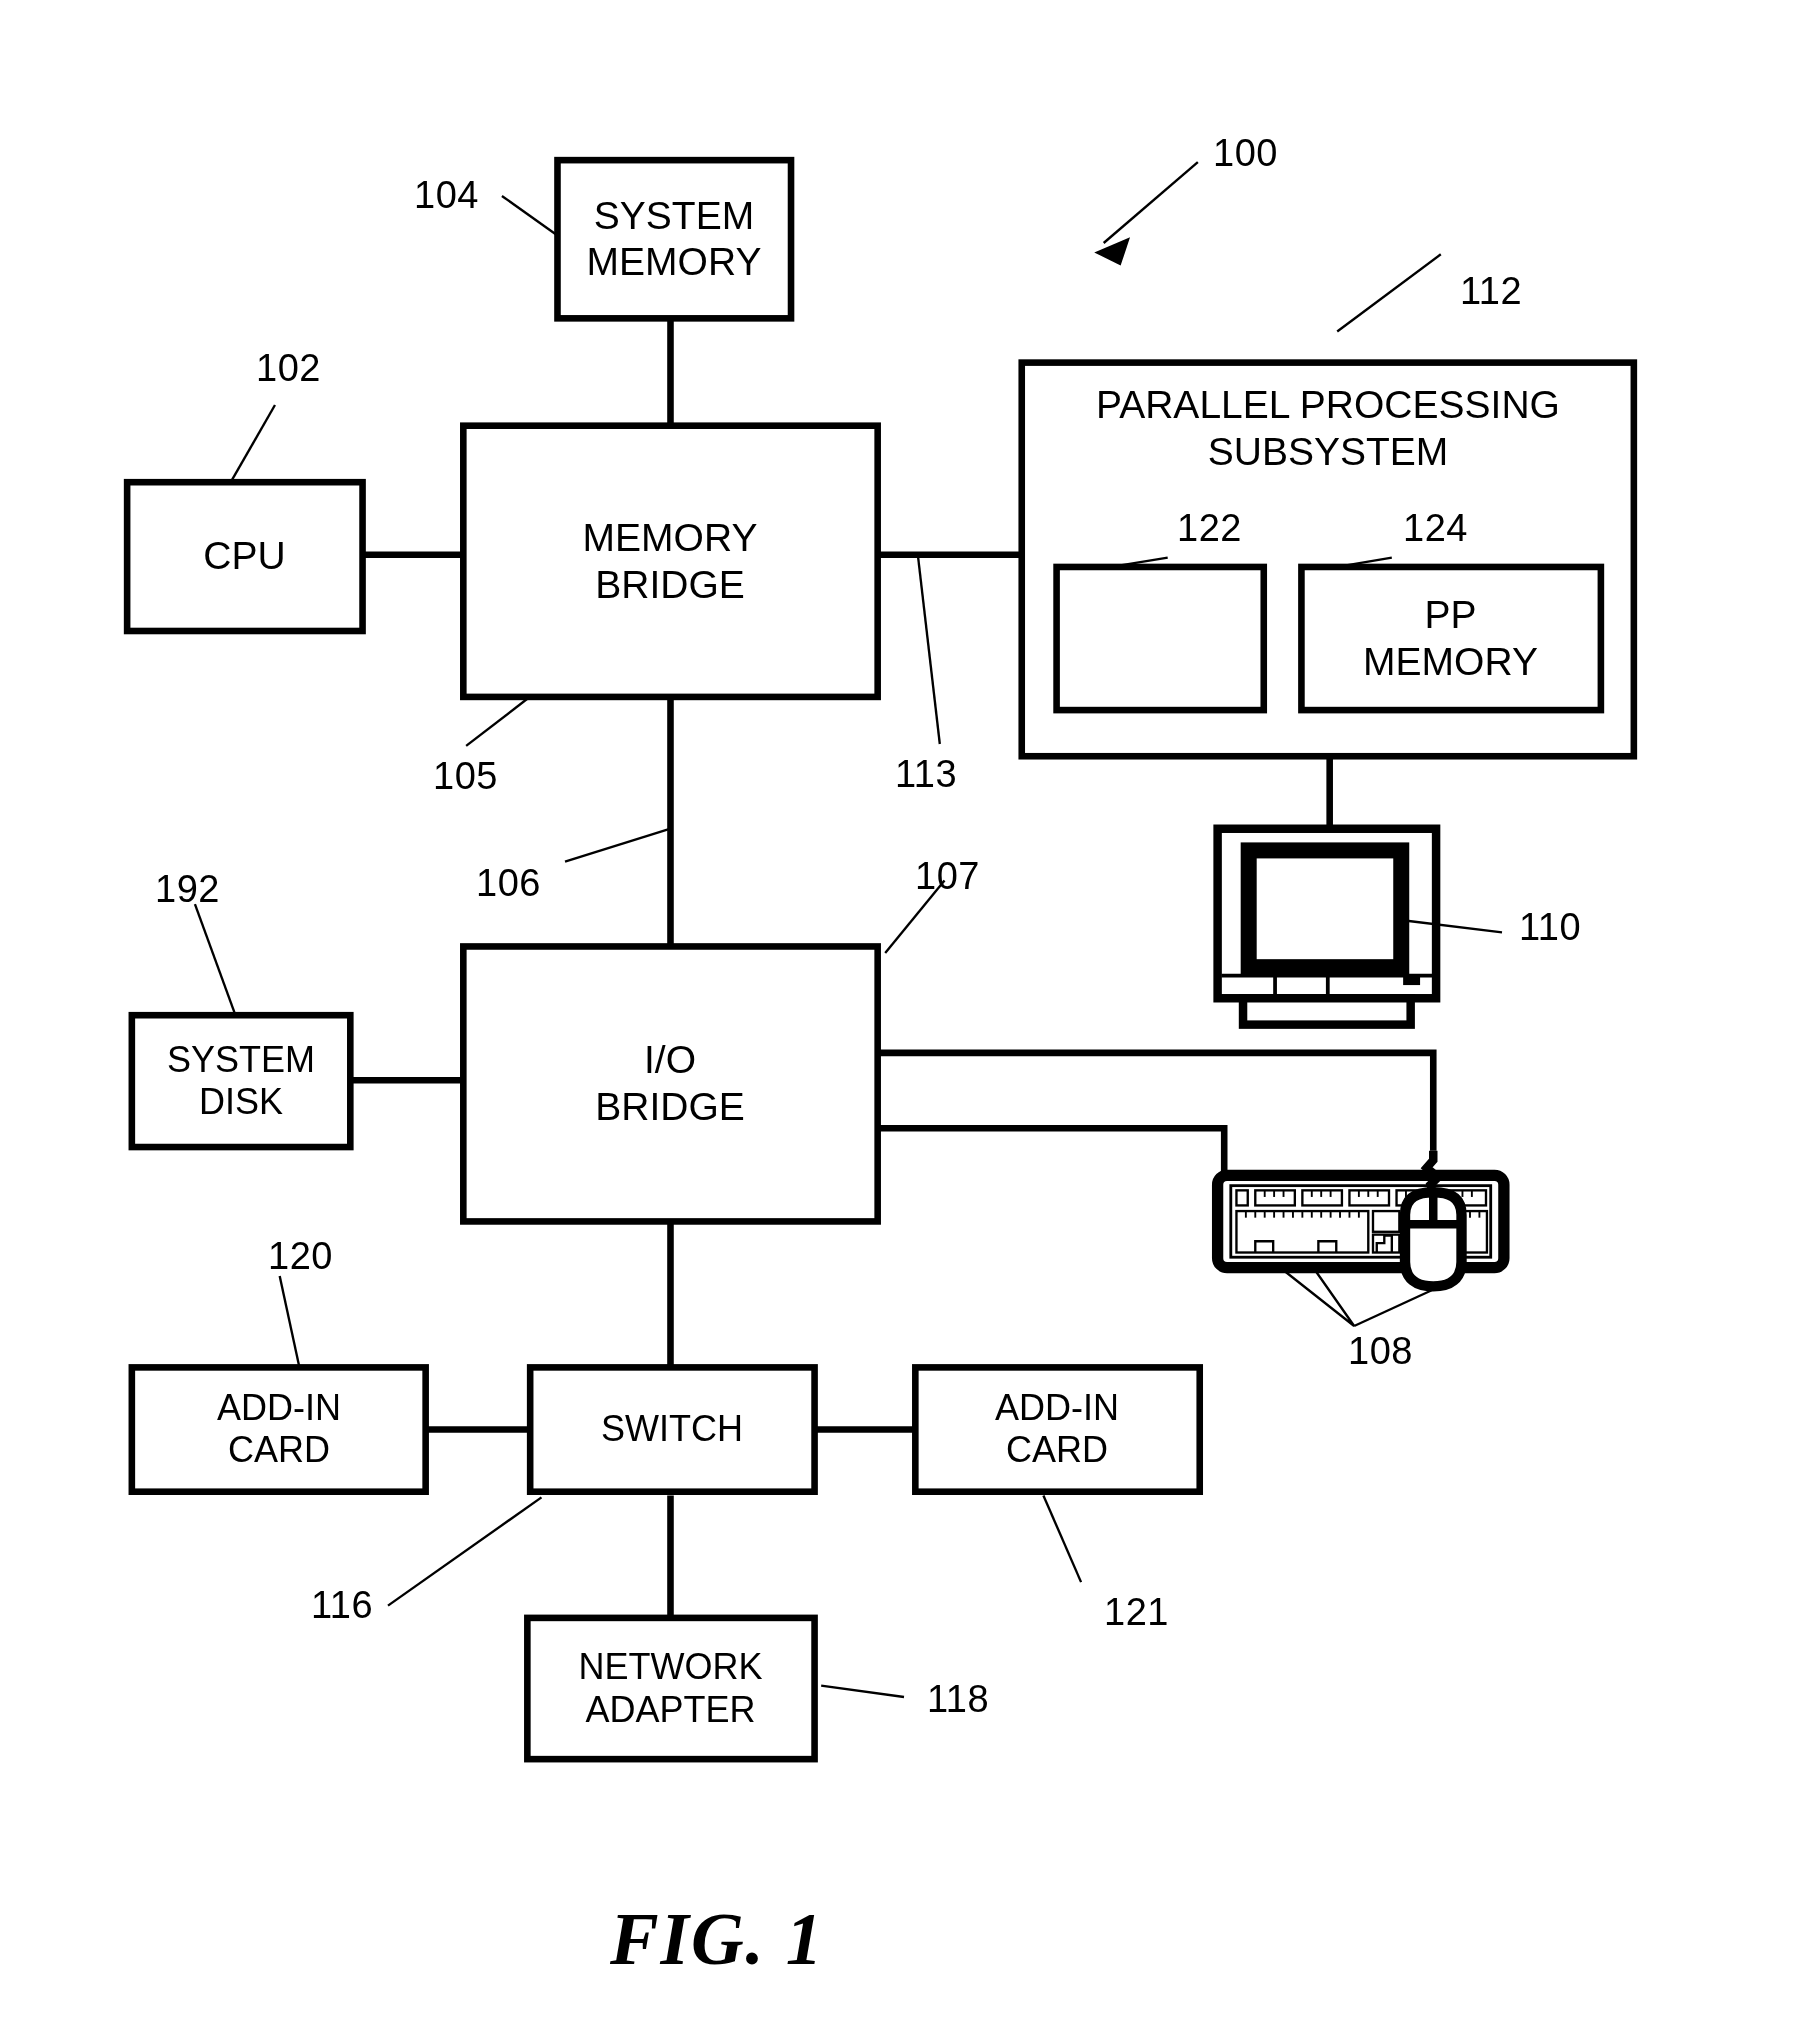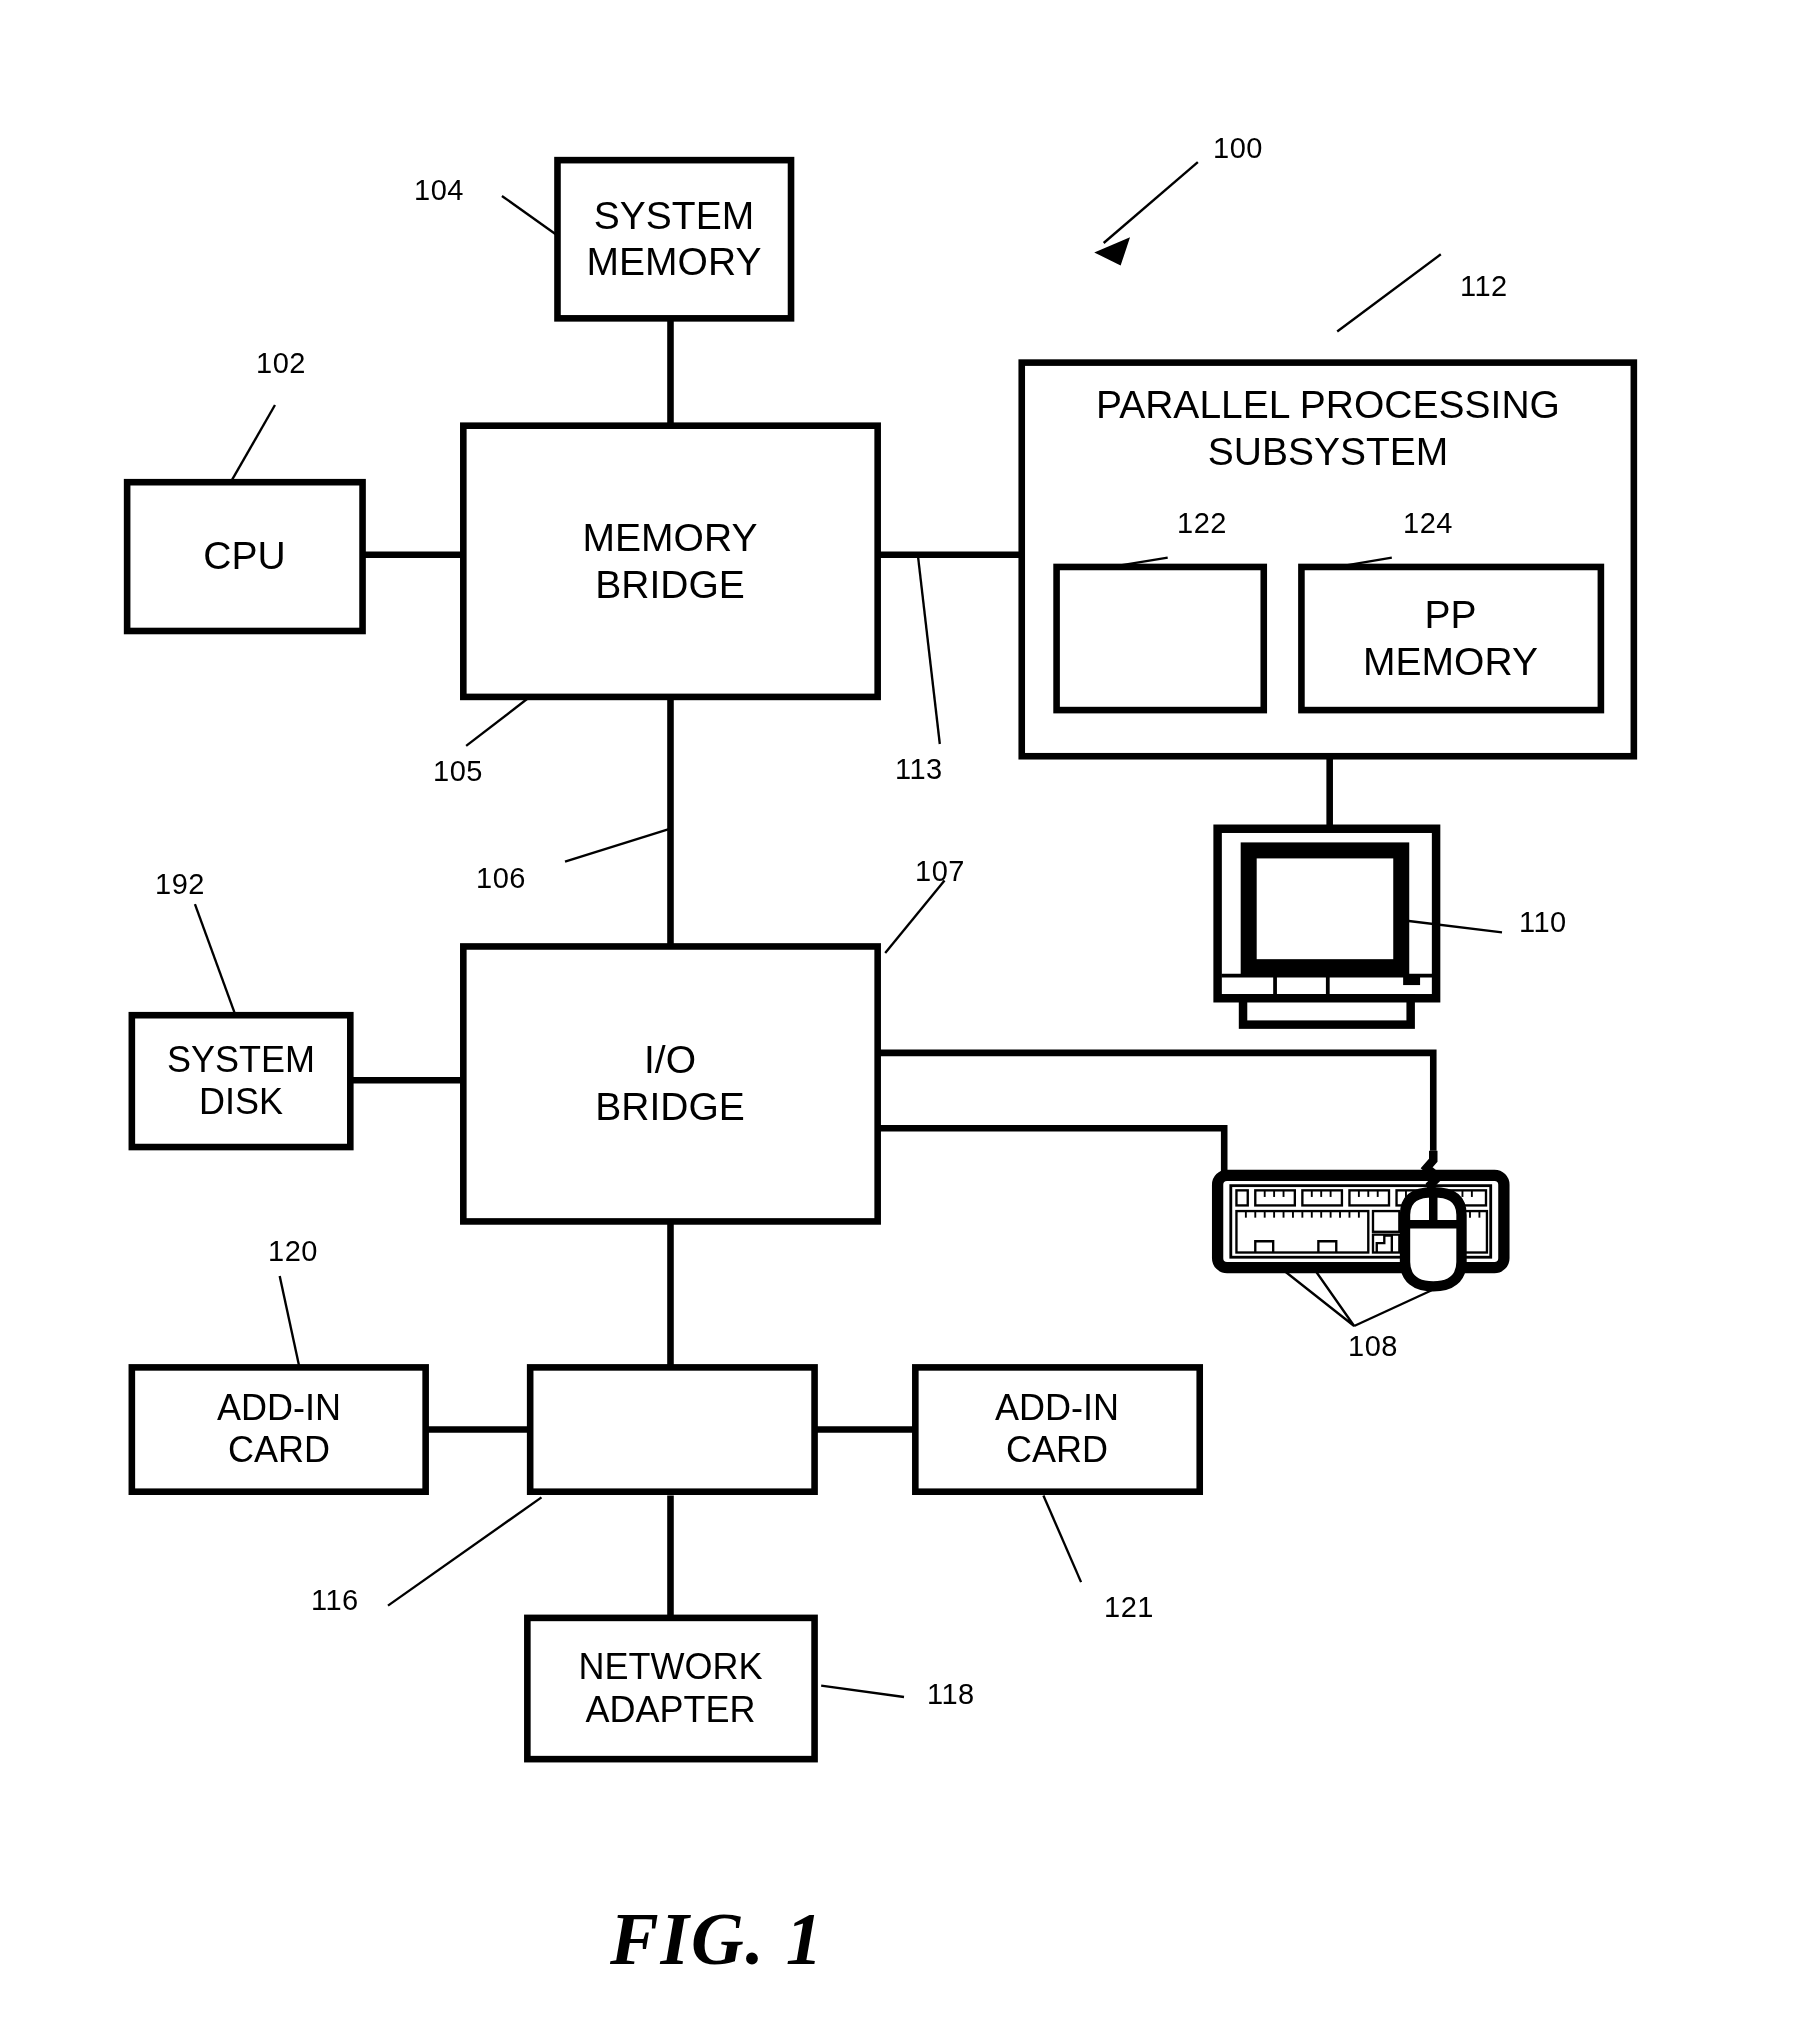--- a/index.html
+++ b/index.html
@@ -32,21 +32,21 @@
     text-align: center;
     font-family: "Liberation Sans", sans-serif;
     color: #000000;
     line-height: 1.18;
     pointer-events: none;
     white-space: pre-line;
   }
   .ref-num {
     position: absolute;
     font-family: "Liberation Sans", sans-serif;
-    font-size: 29px;
+    font-size: 38px;
     color: #000000;
     letter-spacing: 0.5px;
   }
   .fig-caption {
     position: absolute;
     font-family: "Liberation Serif", serif;
     font-style: italic;
     font-weight: bold;
     font-size: 73px;
     color: #000000;
@@ -241,20 +241,21 @@
 
   <div class="box-label" style="left:463px; top:946px; width:414px; height:275px; font-size:39px;">I/O
 BRIDGE</div>
 
   <div class="box-label" style="left:132px; top:1015px; width:218px; height:132px; font-size:36px;">SYSTEM
 DISK</div>
 
   <div class="box-label" style="left:132px; top:1367px; width:294px; height:124px; font-size:36px;">ADD-IN
 CARD</div>
 
+  <div class="box-label" style="left:530px; top:1367px; width:284px; height:124px; font-size:36px;">SWITCH</div>
 
   <div class="box-label" style="left:915px; top:1367px; width:284px; height:124px; font-size:36px;">ADD-IN
 CARD</div>
 
   <div class="box-label" style="left:527px; top:1618px; width:287px; height:141px; font-size:36px;">NETWORK
 ADAPTER</div>
 
   <div class="ref-num" style="left:414px; top:174px;">104</div>
   <div class="ref-num" style="left:256px; top:347px;">102</div>
   <div class="ref-num" style="left:1213px; top:132px;">100</div>

